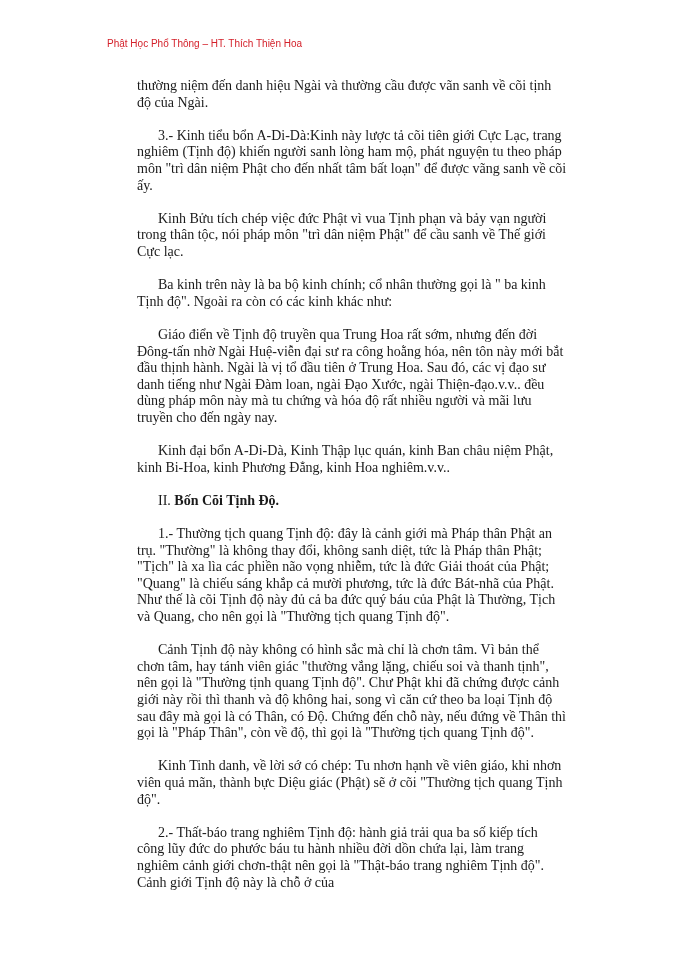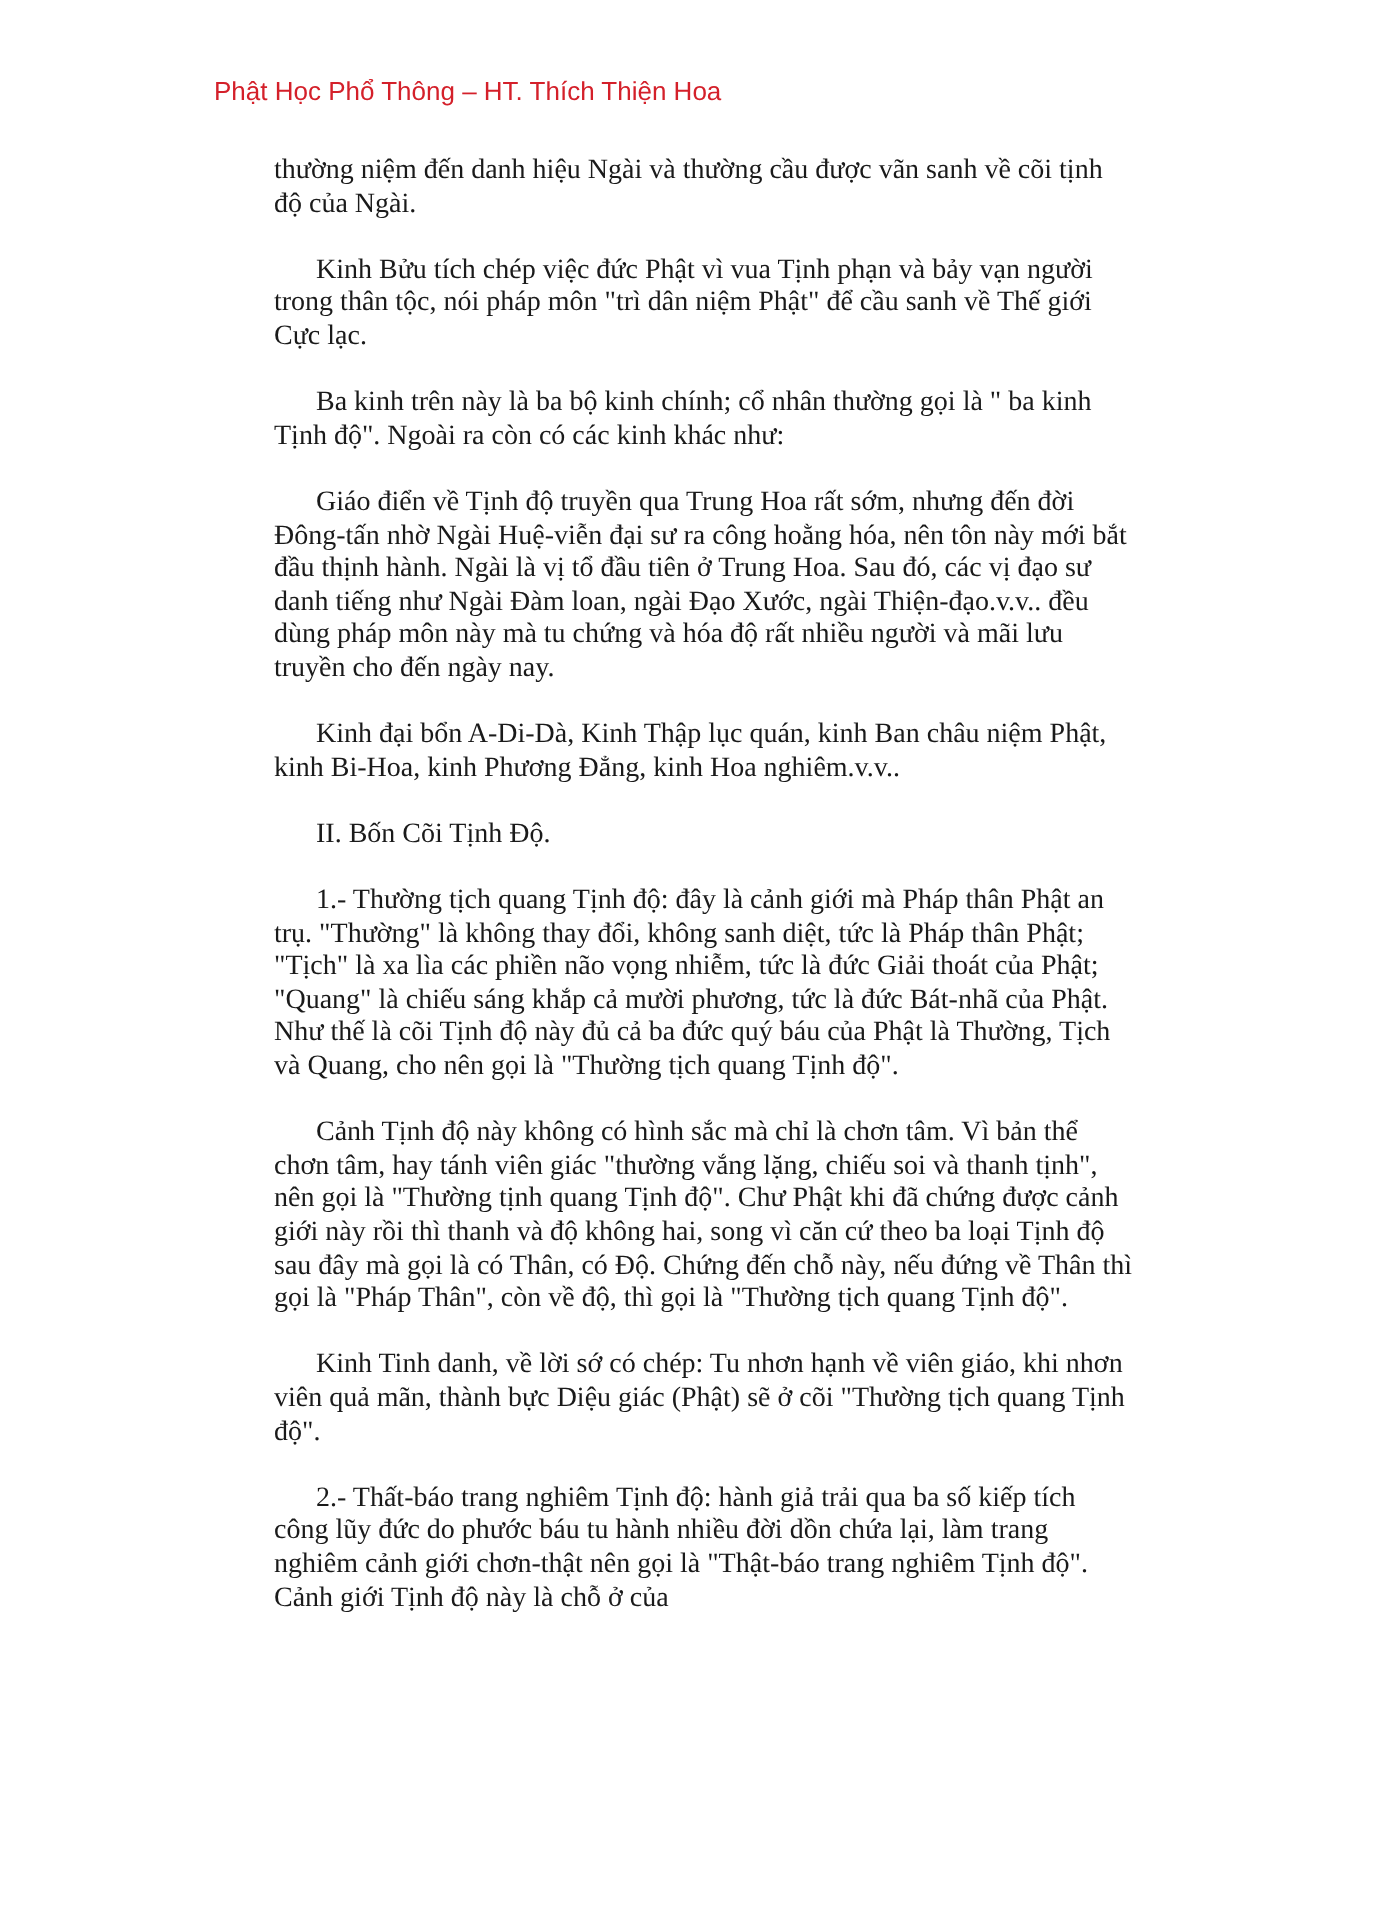--- a/index.html
+++ b/index.html
@@ -1,38 +1,39 @@
 <!DOCTYPE html>
 <html><head>
 <meta charset="utf-8">
 <style>
   html, body { margin:0; padding:0; background:#ffffff; }
   body { width:700px; height:960px; position:relative; overflow:hidden; }
   .header {
     position:absolute; left:107px; top:38px;
-    font-family:"Liberation Sans", sans-serif; font-size:13px;
+    font-family:"Liberation Sans", sans-serif; font-size:10px;
     color:#d4202a; letter-spacing:0;
   }
   .content {
     position:absolute; left:137px; top:78px; width:430px;
     font-family:"Liberation Serif", serif; font-size:14px; line-height:16.6px;
     color:#1a1a1a;
   }
   .content p { margin:0 0 16.6px 0; text-indent:21px; }
   .content p.noindent { text-indent:0; }
   .content p.heading { text-indent:21px; }
-  .content p.heading b { font-weight:normal; }
+  .content p.heading b { font-weight:bold; }
 </style>
 </head>
 <body>
 
 <div class="header">Phật Học Phổ Thông – HT. Thích Thiện Hoa</div>
 
 <div class="content">
   <p class="noindent">thường niệm đến danh hiệu Ngài và thường cầu được vãn sanh về cõi tịnh độ của Ngài.</p>
+  <p>3.- Kinh tiểu bổn A-Di-Dà:Kinh này lược tả cõi tiên giới Cực Lạc, trang nghiêm (Tịnh độ) khiến người sanh lòng ham mộ, phát nguyện tu theo pháp môn "trì dân niệm Phật cho đến nhất tâm bất loạn" để được vãng sanh về cõi ấy.</p>
   <p>Kinh Bửu tích chép việc đức Phật vì vua Tịnh phạn và bảy vạn người trong thân tộc, nói pháp môn "trì dân niệm Phật" để cầu sanh về Thế giới Cực lạc.</p>
   <p>Ba kinh trên này là ba bộ kinh chính; cổ nhân thường gọi là " ba kinh Tịnh độ". Ngoài ra còn có các kinh khác như:</p>
   <p>Giáo điển về Tịnh độ truyền qua Trung Hoa rất sớm, nhưng đến đời Đông-tấn nhờ Ngài Huệ-viễn đại sư ra công hoằng hóa, nên tôn này mới bắt đầu thịnh hành. Ngài là vị tổ đầu tiên ở Trung Hoa. Sau đó, các vị đạo sư danh tiếng như Ngài Đàm loan, ngài Đạo Xước, ngài Thiện-đạo.v.v.. đều dùng pháp môn này mà tu chứng và hóa độ rất nhiều người và mãi lưu truyền cho đến ngày nay.</p>
   <p>Kinh đại bổn A-Di-Dà, Kinh Thập lục quán, kinh Ban châu niệm Phật, kinh Bi-Hoa, kinh Phương Đẳng, kinh Hoa nghiêm.v.v..</p>
   <p class="heading"><span>II.</span> <b>Bốn Cõi Tịnh Độ.</b></p>
   <p>1.- Thường tịch quang Tịnh độ: đây là cảnh giới mà Pháp thân Phật an trụ. "Thường" là không thay đổi, không sanh diệt, tức là Pháp thân Phật; "Tịch" là xa lìa các phiền não vọng nhiễm, tức là đức Giải thoát của Phật; "Quang" là chiếu sáng khắp cả mười phương, tức là đức Bát-nhã của Phật. Như thế là cõi Tịnh độ này đủ cả ba đức quý báu của Phật là Thường, Tịch và Quang, cho nên gọi là "Thường tịch quang Tịnh độ".</p>
   <p>Cảnh Tịnh độ này không có hình sắc mà chỉ là chơn tâm. Vì bản thể chơn tâm, hay tánh viên giác "thường vắng lặng, chiếu soi và thanh tịnh", nên gọi là "Thường tịnh quang Tịnh độ". Chư Phật khi đã chứng được cảnh giới này rồi thì thanh và độ không hai, song vì căn cứ theo ba loại Tịnh độ sau đây mà gọi là có Thân, có Độ. Chứng đến chỗ này, nếu đứng về Thân thì gọi là "Pháp Thân", còn về độ, thì gọi là "Thường tịch quang Tịnh độ".</p>
   <p>Kinh Tinh danh, về lời sớ có chép: Tu nhơn hạnh về viên giáo, khi nhơn viên quả mãn, thành bực Diệu giác (Phật) sẽ ở cõi "Thường tịch quang Tịnh độ".</p>
   <p>2.- Thất-báo trang nghiêm Tịnh độ: hành giả trải qua ba số kiếp tích công lũy đức do phước báu tu hành nhiều đời dồn chứa lại, làm trang nghiêm cảnh giới chơn-thật nên gọi là "Thật-báo trang nghiêm Tịnh độ". Cảnh giới Tịnh độ này là chỗ ở của</p>
 </div>

